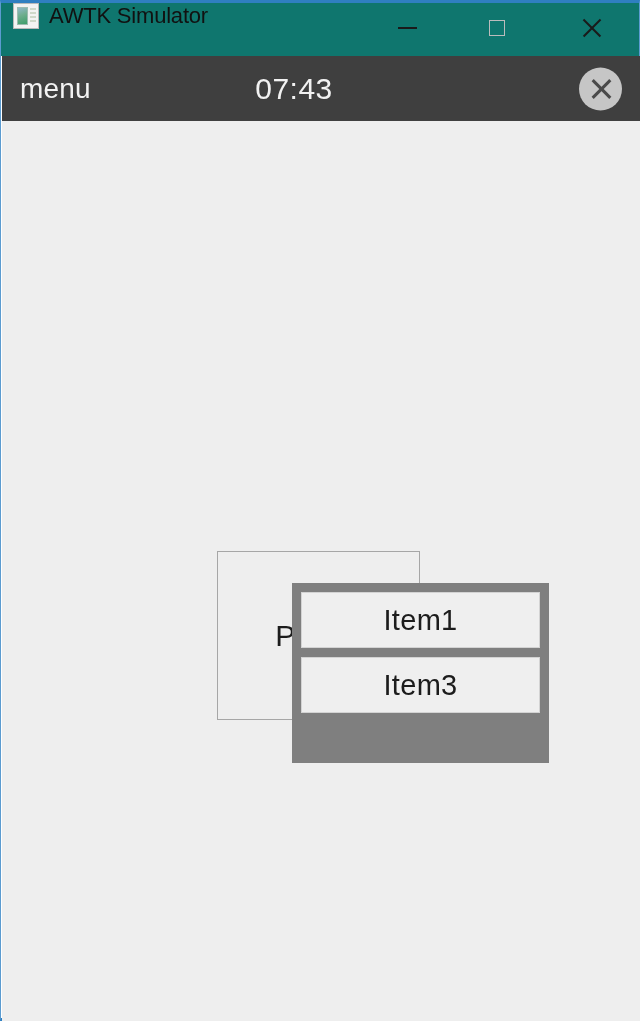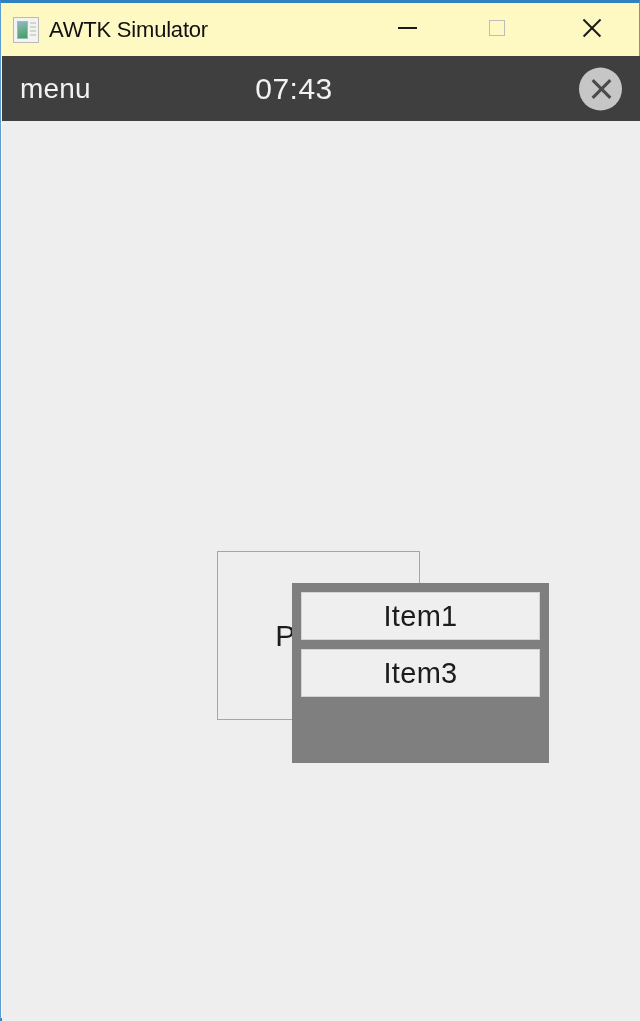--- a/index.html
+++ b/index.html
@@ -27,23 +27,23 @@
     border-bottom: 3px solid #2f7fc1;
     background: #ffffff;
   }
 
   
   #titlebar {
     position: absolute;
     left: 0; top: 0;
     width: 638px;
     height: 53px;
-    background: #fef9c3;
-    display: flex;
-    align-items: center;
+    background: #0f766e;
+    display: flex;
+    align-items: flex-start;
   }
   #app-icon {
     position: relative;
     margin-left: 12px;
     width: 26px;
     height: 26px;
     background: #f3f3f3;
     border: 1px solid #b9b9b9;
     box-sizing: border-box;
     overflow: hidden;
@@ -228,21 +228,21 @@
     left: 290px;
     top: 462px;
     width: 257px;
     height: 180px;
     box-sizing: border-box;
     background: #7f7f7f;
     padding: 9px;
   }
   .popup-item {
     position: relative;
-    height: 48px;
+    height: 56px;
     margin-bottom: 9px;
     background: #efefef;
     border: 1.5px solid #d3d3d3;
     box-sizing: border-box;
     display: flex;
     align-items: center;
     justify-content: center;
   }
   .popup-item:last-child { margin-bottom: 0; align-items: center; }
   .popup-item-label {

